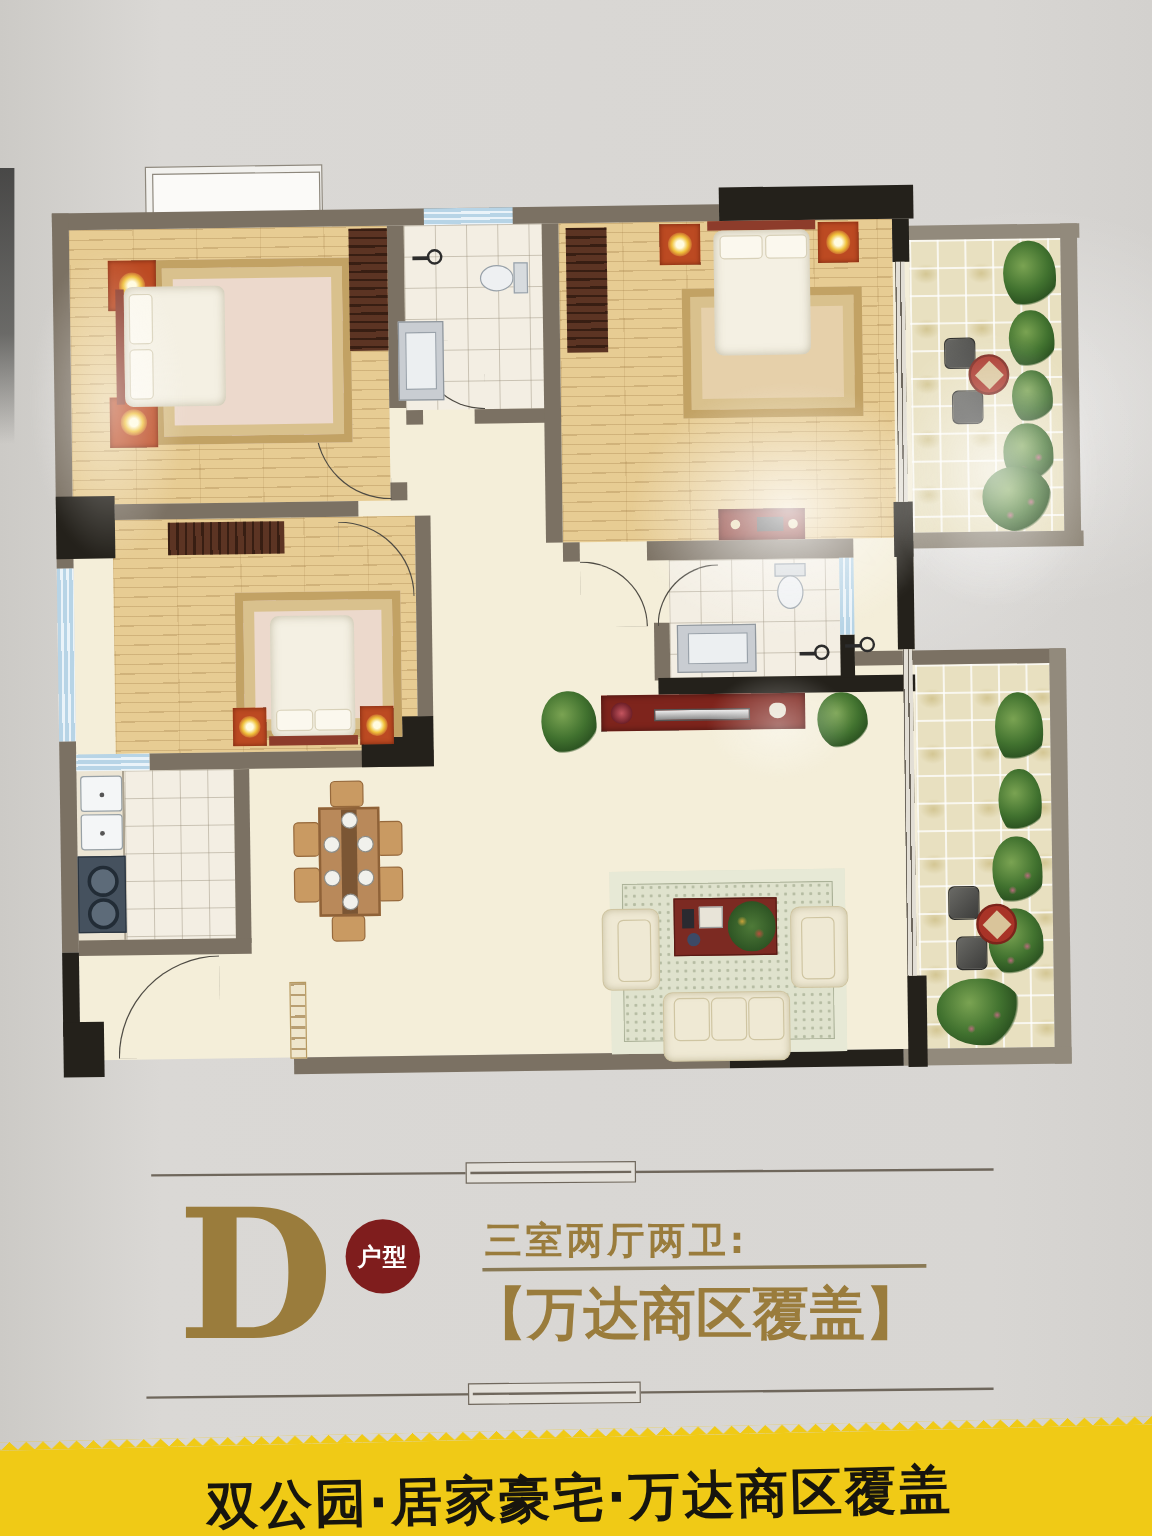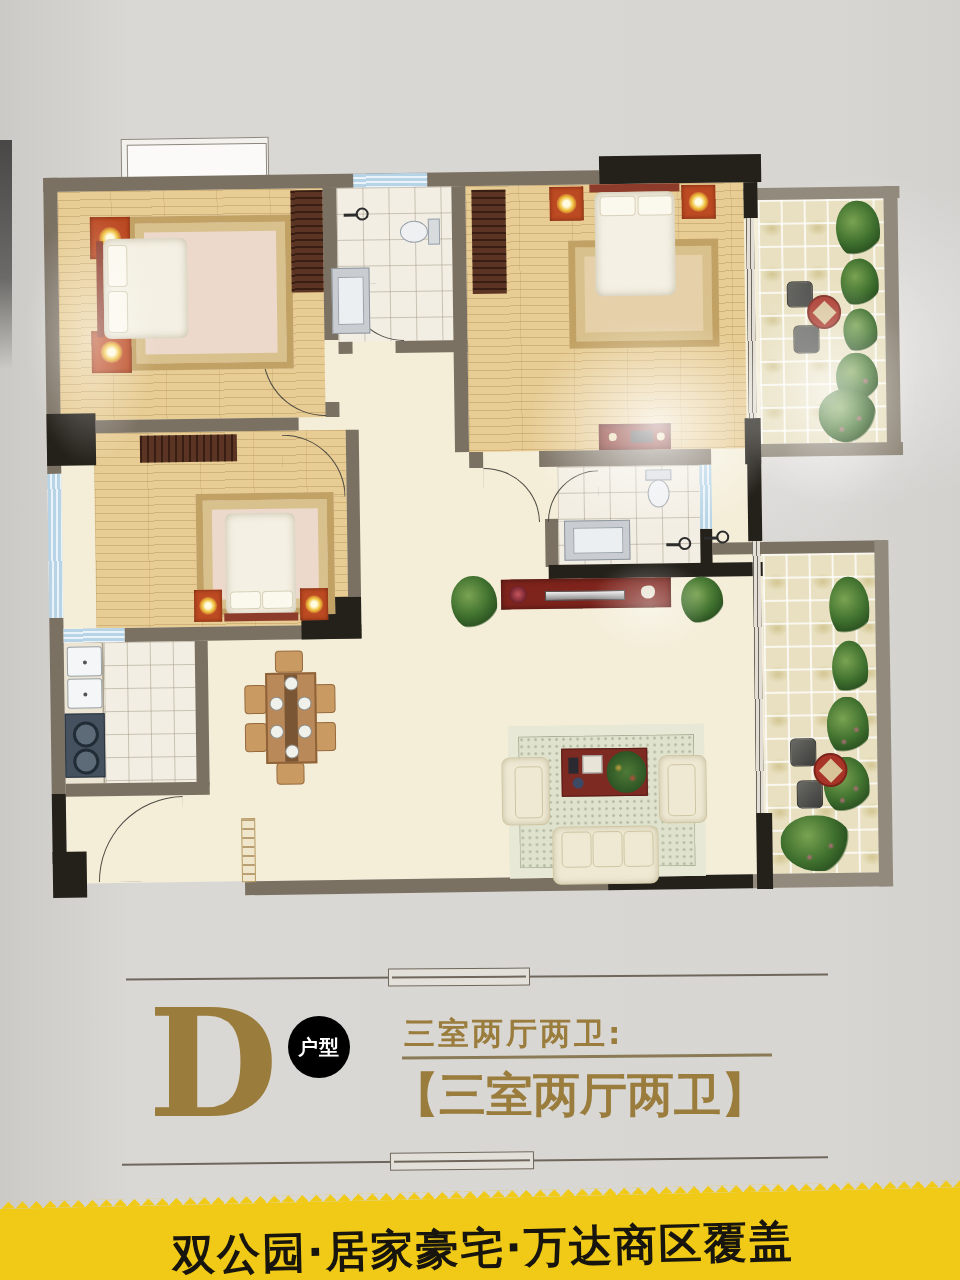--- a/index.html
+++ b/index.html
@@ -77,21 +77,21 @@
   .btab{background:#a83327;border:2px solid #7c241b;border-radius:50%;}
   .btab:after{content:"";position:absolute;left:22%;top:22%;width:56%;height:56%;background:#d9c49a;transform:rotate(45deg);}
   .bchair{background:linear-gradient(135deg,#6a6a66,#3c3c3a);border:1px solid #2e2e2c;border-radius:5px;}
   .glare{pointer-events:none;background:radial-gradient(closest-side,rgba(255,255,255,.8),rgba(255,255,255,0));filter:blur(2px);}
   
   .gold{color:#9a7c3c;}
   .divline{background:#6f675c;height:2px;}
   .divbox{border:1.5px solid #6f675c;background:#e3e0da;}
   .divbox>div{position:absolute;left:3px;right:3px;top:7px;height:1.5px;background:#6f675c;}
   .d-letter{font-family:"DejaVu Serif","Liberation Serif",serif;font-weight:700;font-size:150px;line-height:1;color:#9a7c3c;}
-  .badge{border-radius:50%;background:#000000;color:#fff;display:flex;align-items:center;justify-content:center;
+  .badge{border-radius:50%;background:#7f1d1d;color:#fff;display:flex;align-items:center;justify-content:center;
     font-size:20px;font-weight:700;letter-spacing:1px;}
   .area-label{font-size:31px;font-weight:700;letter-spacing:3px;}
   .layout-text{font-size:47px;font-weight:700;letter-spacing:0px;}
   .banner{background:#f0ca16;transform:rotate(-1.3deg);}
   .banner .teeth{position:absolute;left:0;top:-7px;width:100%;height:7px;
     background:conic-gradient(from 135deg at 50% 0%, #f0ca16 90deg, rgba(0,0,0,0) 0);
     background-size:14px 7px;background-repeat:repeat-x;}
   .banner-text{text-align:center;font-size:43px;font-weight:700;color:#17150e;letter-spacing:2px;margin-top:22px;}
 </style>
 </head>
@@ -307,21 +307,21 @@
 <div class="abs divline" style="left:126px;top:976px;width:702px;transform:rotate(-0.4deg);"></div>
 <div class="abs divbox" style="left:388px;top:968px;width:140px;height:16px;transform:rotate(-0.4deg);">
     <div></div>
   </div>
 
 <div class="abs d-letter" style="left:148px;top:988px;">D</div>
 <div class="abs badge" style="left:288px;top:1016px;width:62px;height:62px;">户型</div>
 
 <div class="abs gold area-label" style="left:404px;top:1013px;">三室两厅两卫:</div>
 <div class="abs" style="left:402px;top:1055px;width:370px;height:3px;background:#8a7a55;transform:rotate(-0.5deg);"></div>
-<div class="abs gold layout-text" style="left:392px;top:1064px;">【三室两厅两卫】</div>
+<div class="abs gold layout-text" style="left:392px;top:1064px;">【万达商区覆盖】</div>
 
 <div class="abs divline" style="left:122px;top:1160px;width:706px;transform:rotate(-0.6deg);"></div>
 <div class="abs divbox" style="left:390px;top:1152px;width:142px;height:16px;transform:rotate(-0.6deg);">
     <div></div>
   </div>
 
 <div class="abs banner" style="left:-12px;top:1198px;width:990px;height:100px;">
   <div class="teeth"></div>
   <div class="banner-text">双公园·居家豪宅·万达商区覆盖</div>
 </div>

